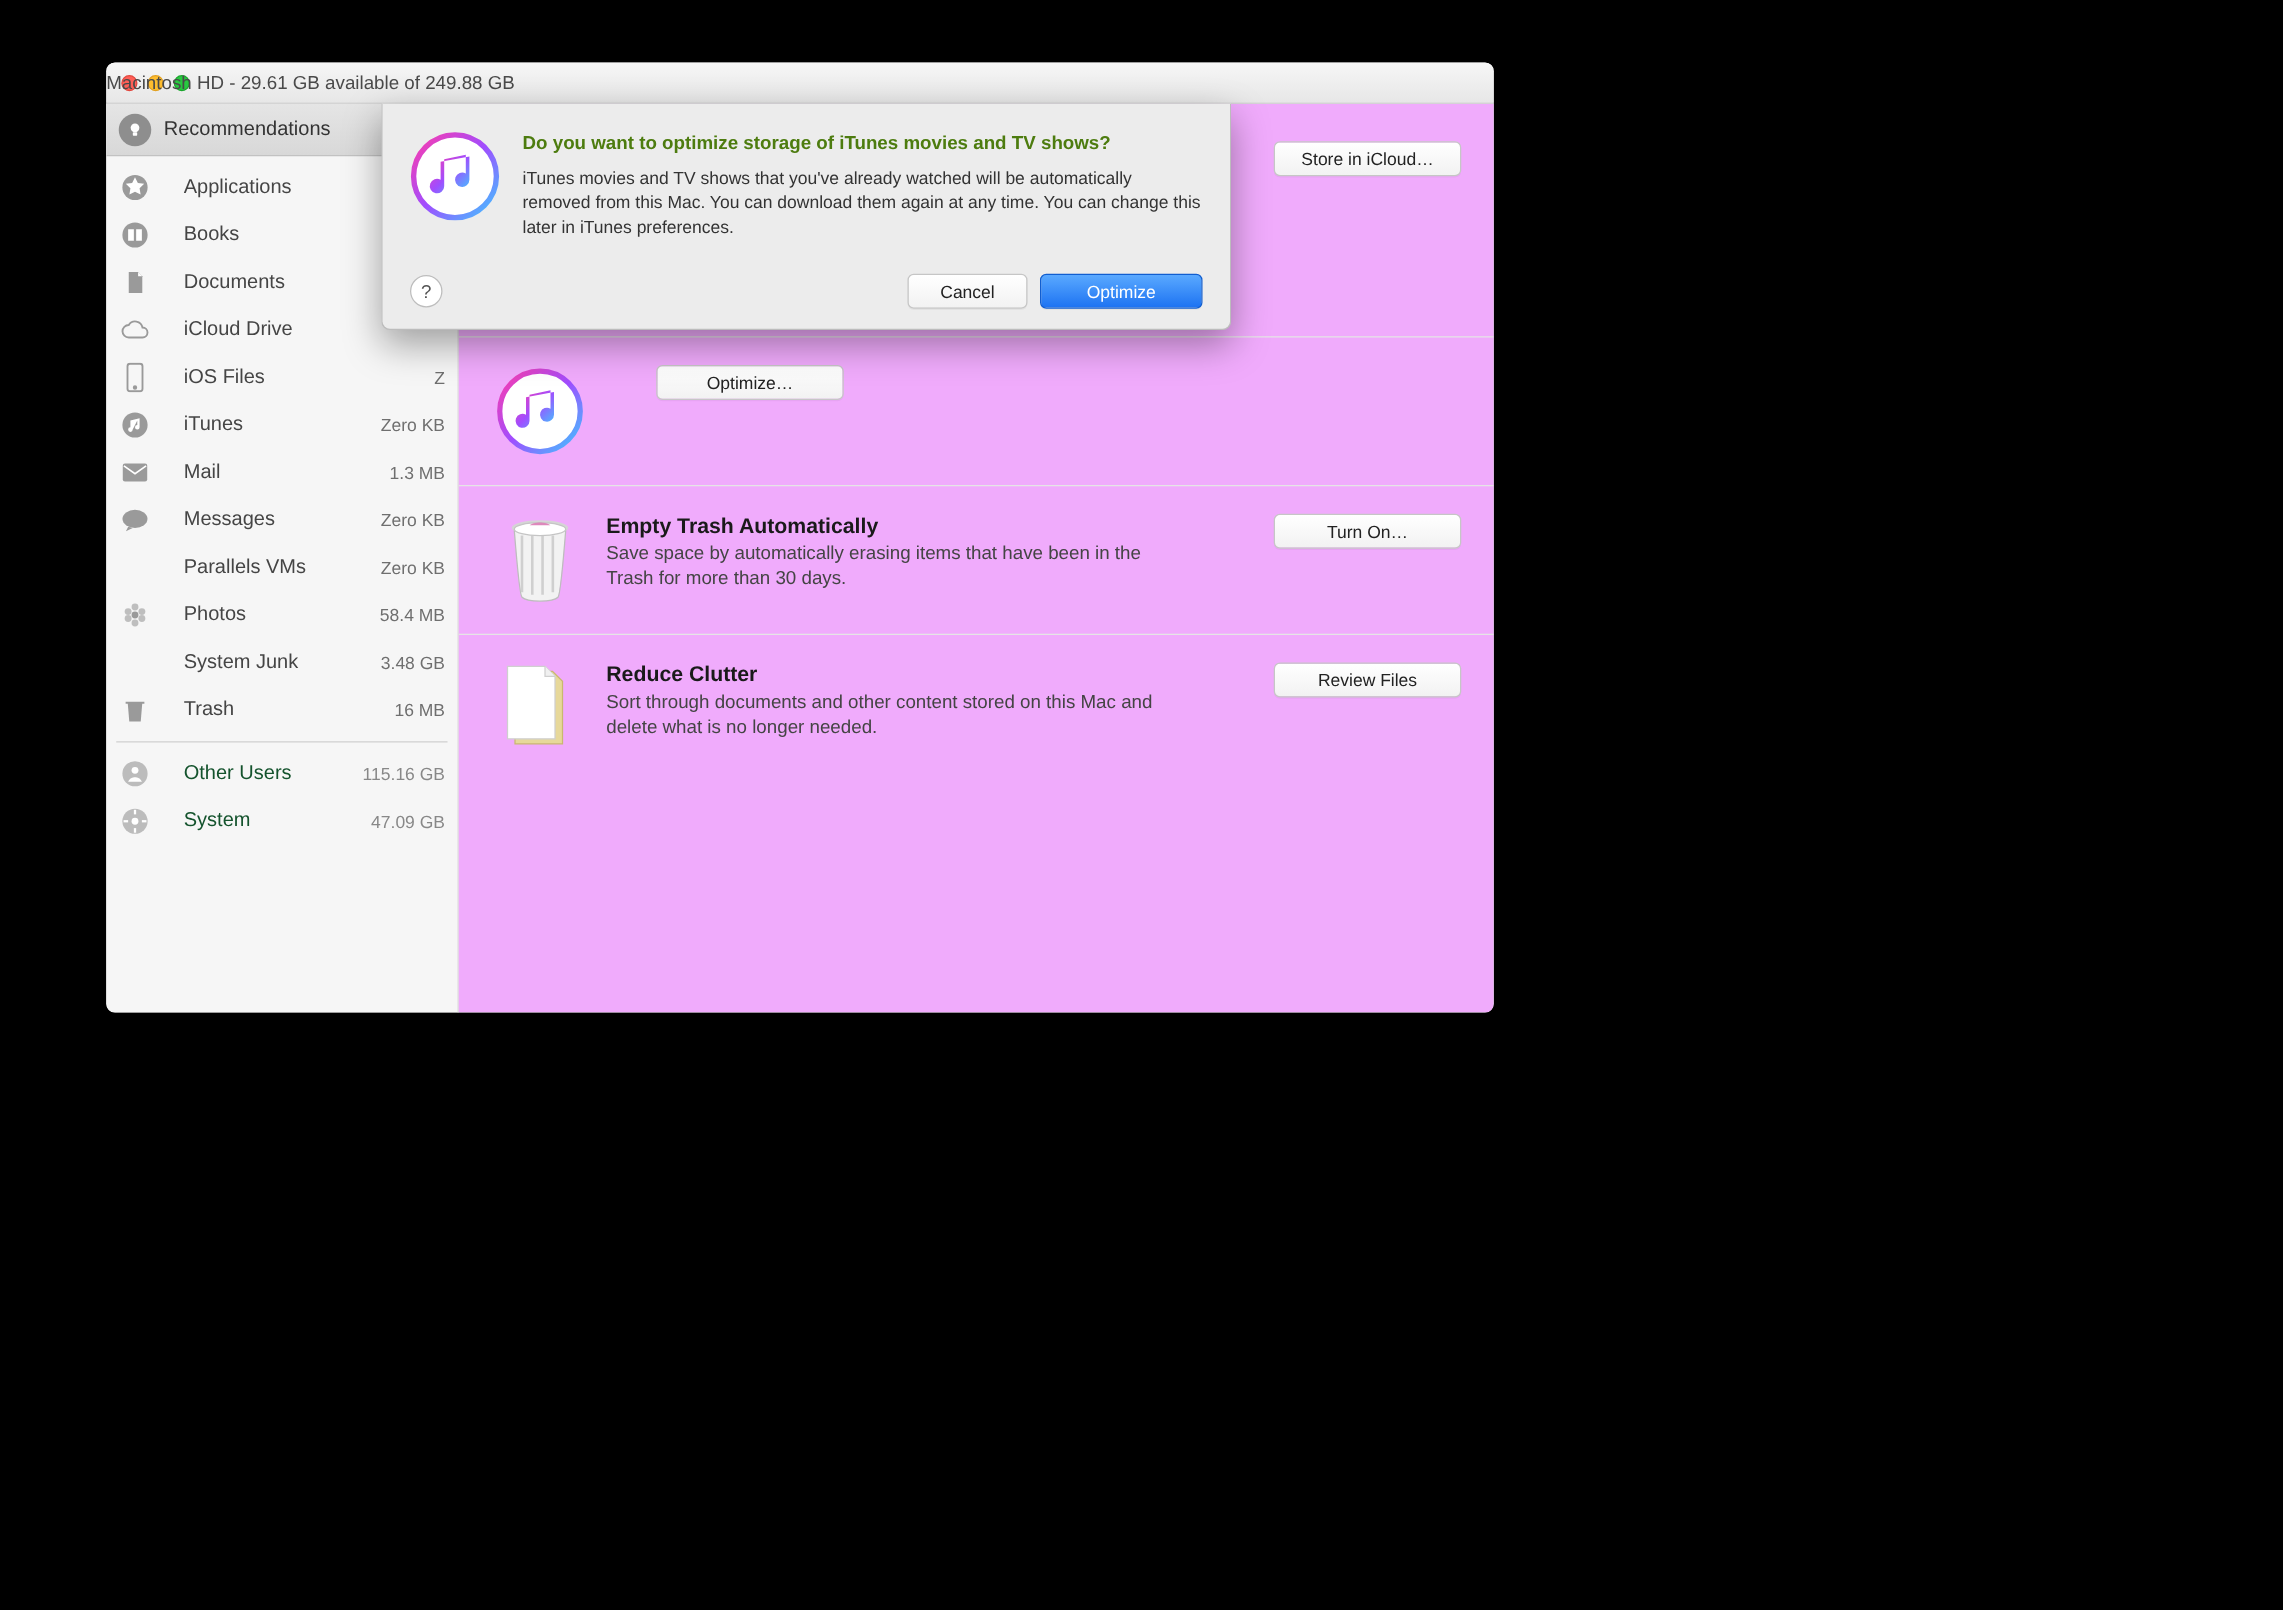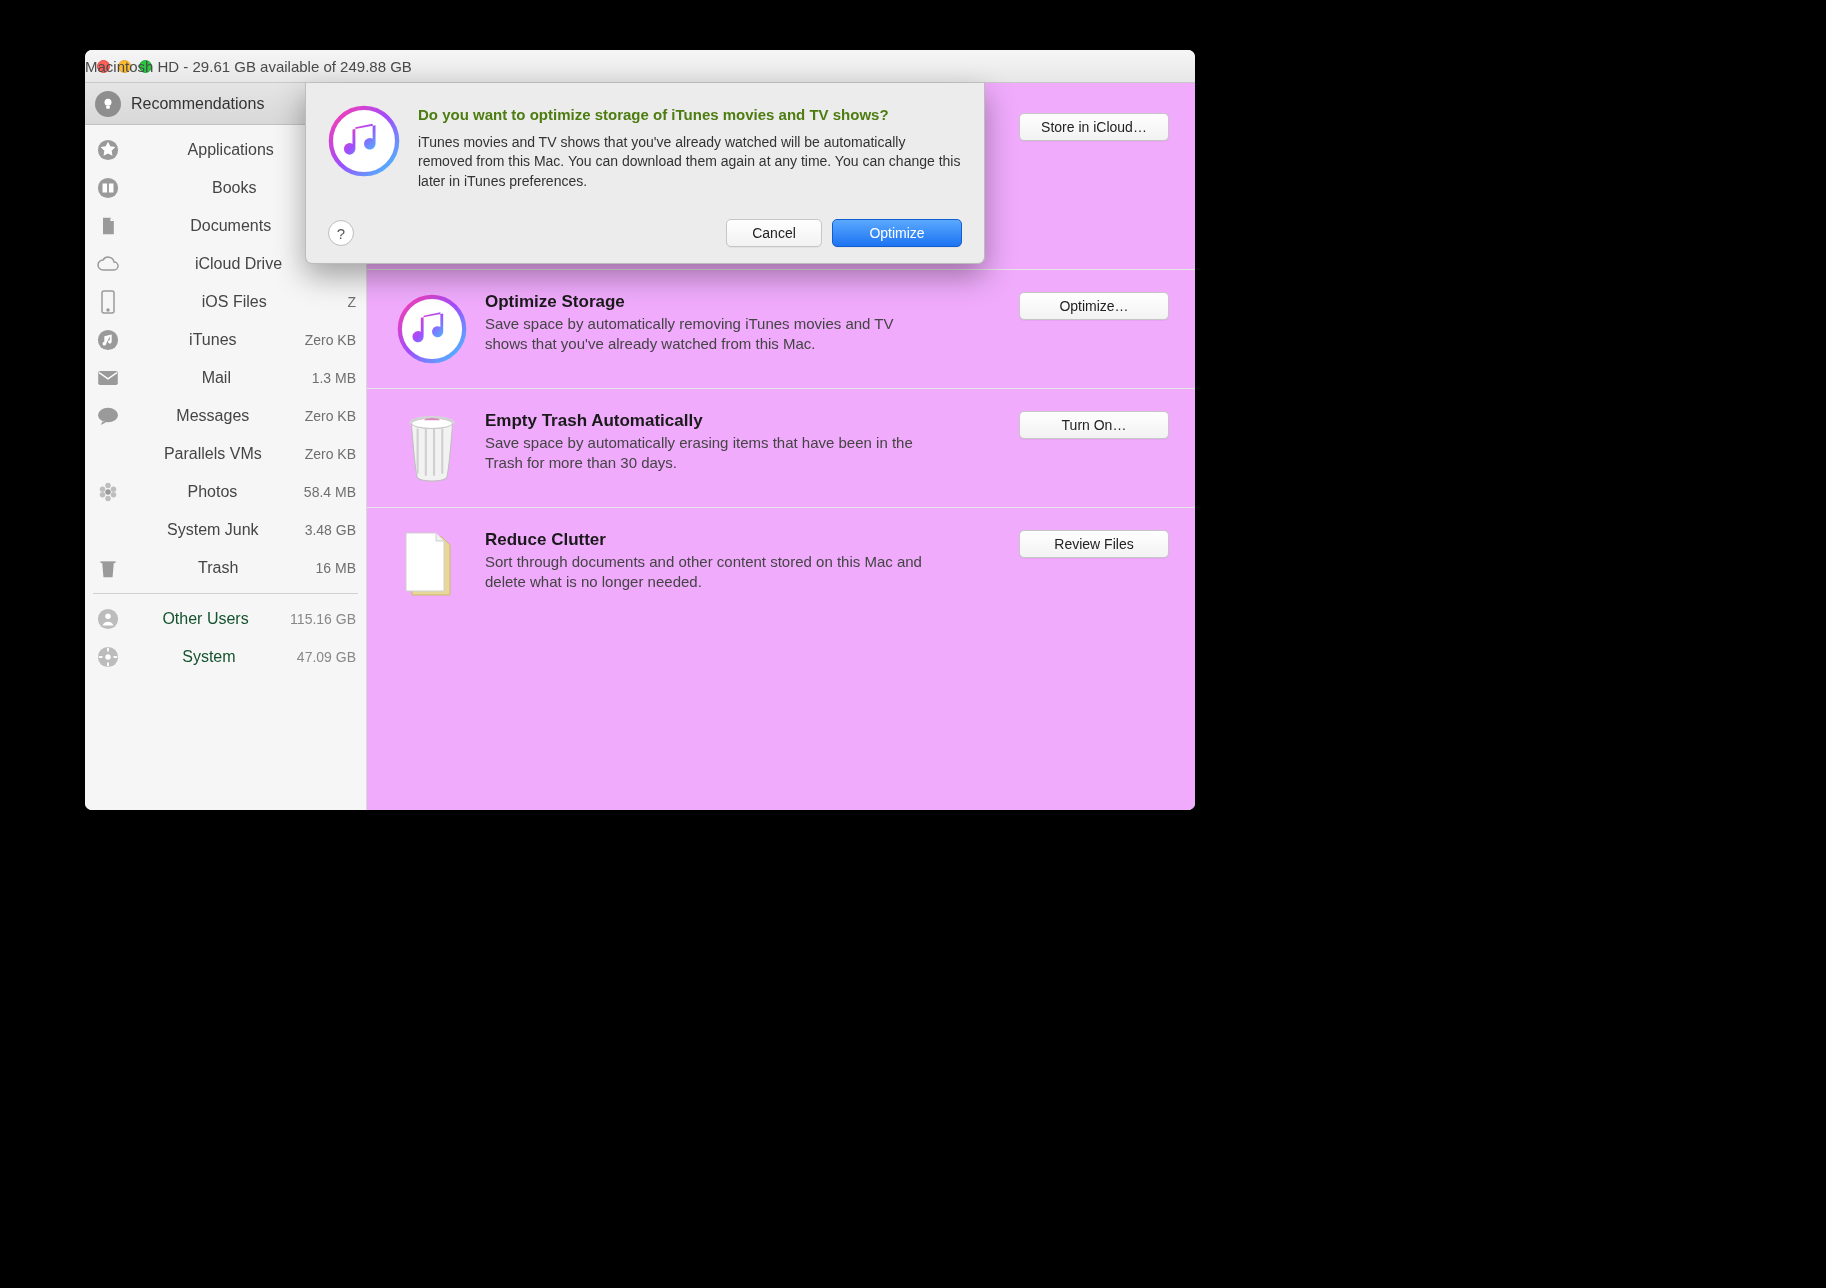--- a/index.html
+++ b/index.html
@@ -55,25 +55,24 @@
     background:linear-gradient(#e5e5e5,#d8d8d8);
     border-bottom:1px solid #c2c2c2;
     font-size:16px; color:#333;
   }
   .sb-top .circle-icon {
     width:26px;height:26px;border-radius:50%;
     background:#8e8e8e;display:flex;align-items:center;justify-content:center;color:#fff;
   }
   .sb-list { flex:1; overflow:auto; padding-top:6px;}
   .sb-item {
-    display:flex; align-items:center; gap:10px;
+    display:flex; align-items:center; gap:26px;
     padding:4px 10px 4px 10px;
     font-size:16px; color:#454545;
     height:38px;
-    text-align:center;
   }
   .sb-item .ic { width:26px; height:26px; display:flex;align-items:center;justify-content:center;color:#8f8f8f; font-size:18px;}
   .sb-item .lbl { flex:1; white-space:nowrap; overflow:hidden; text-overflow:ellipsis;}
   .sb-item .sz { color:#6f6f6f; font-size:14px; white-space:nowrap;}
   .sb-sep { height:1px; background:#d0d0d0; margin:6px 8px; }
   .sb-item.muted .lbl, .sb-item.muted .ic { color:#14532d;}
   .sb-item.muted .sz { color:#888;}
   .main { flex:1; background:#f0abfc; overflow:auto; padding-top:8px;}
   .rec-row {
     display:flex; gap:14px; padding:20px 26px 20px 26px;
@@ -309,24 +308,20 @@
             <defs>
                 <linearGradient id="g1" x1="0" y1="0" x2="1" y2="1">
                   <stop offset="0" stop-color="#ff3caa"></stop>
                   <stop offset=".5" stop-color="#a04dff"></stop>
                   <stop offset="1" stop-color="#3dc9ff"></stop>
                 </linearGradient>
               </defs>
             <circle cx="50" cy="50" r="46" fill="#fff" stroke="url(#g1)" stroke-width="6"></circle>
             <path d="M62 26l-24 5v30a8 8 0 11-4-7V34l32-6v26a8 8 0 11-4-7z" fill="url(#g1)"></path>
           </svg>
-        </div>
-        <div class="rec-body">
-          <div class="rec-title">Optimize Storage</div>
-          <div class="rec-desc">Save space by automatically removing iTunes movies and TV shows that you've already watched from this Mac.</div>
         </div>
         <div class="rec-action">
           <button class="mac-btn">Optimize…</button>
         </div>
       </div>
 
       <div class="rec-row">
         <div class="rec-icon">
           <svg width="62" height="72" viewBox="0 0 60 70">
             <ellipse cx="30" cy="10" rx="22" ry="6" fill="#d5d5d5"></ellipse>

